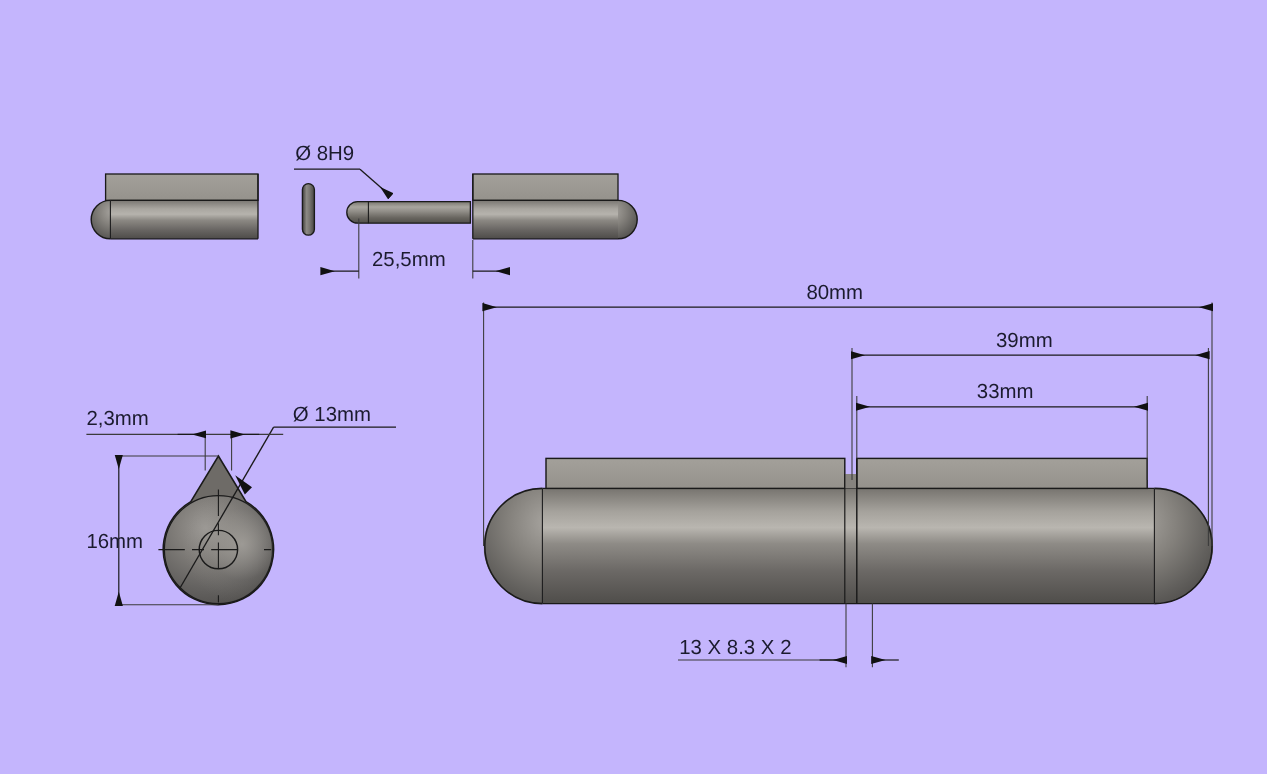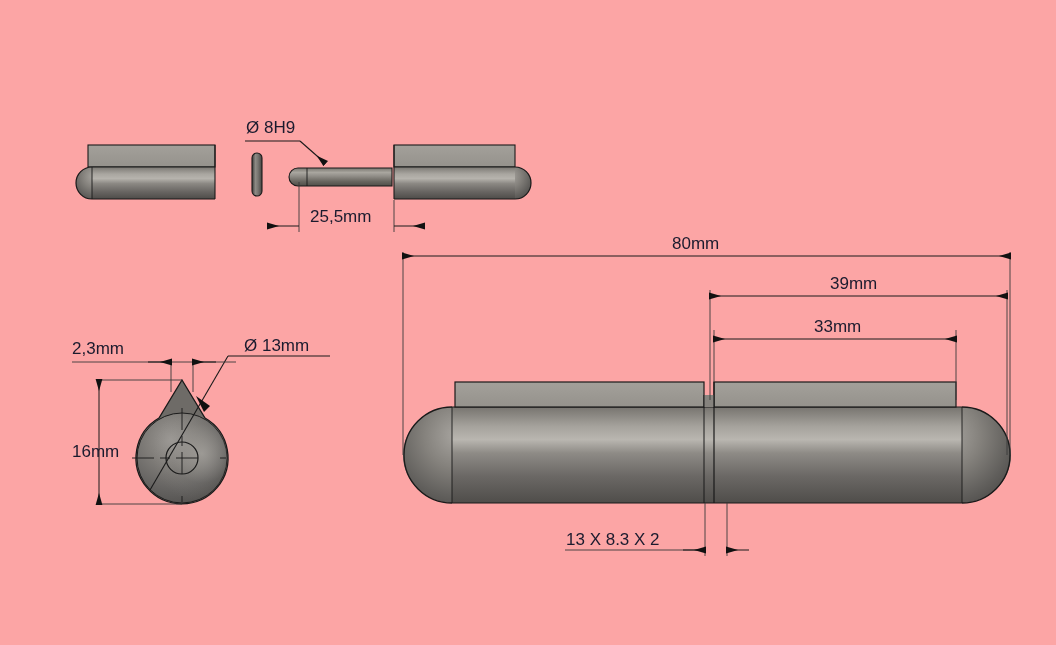--- a/index.html
+++ b/index.html
@@ -4,21 +4,21 @@
 <style>
   html, body {
     margin: 0;
     padding: 0;
     background: #ffffff;
   }
   #canvas {
     position: relative;
     width: 1056px;
     height: 645px;
-    background: #fca5a5;
+    background: #c4b5fd;
     font-family: "Liberation Sans", sans-serif;
     overflow: hidden;
   }
   #canvas svg {
     position: absolute;
     left: 0;
     top: 0;
   }
   .dim-text {
     font-family: "Liberation Sans", sans-serif;

